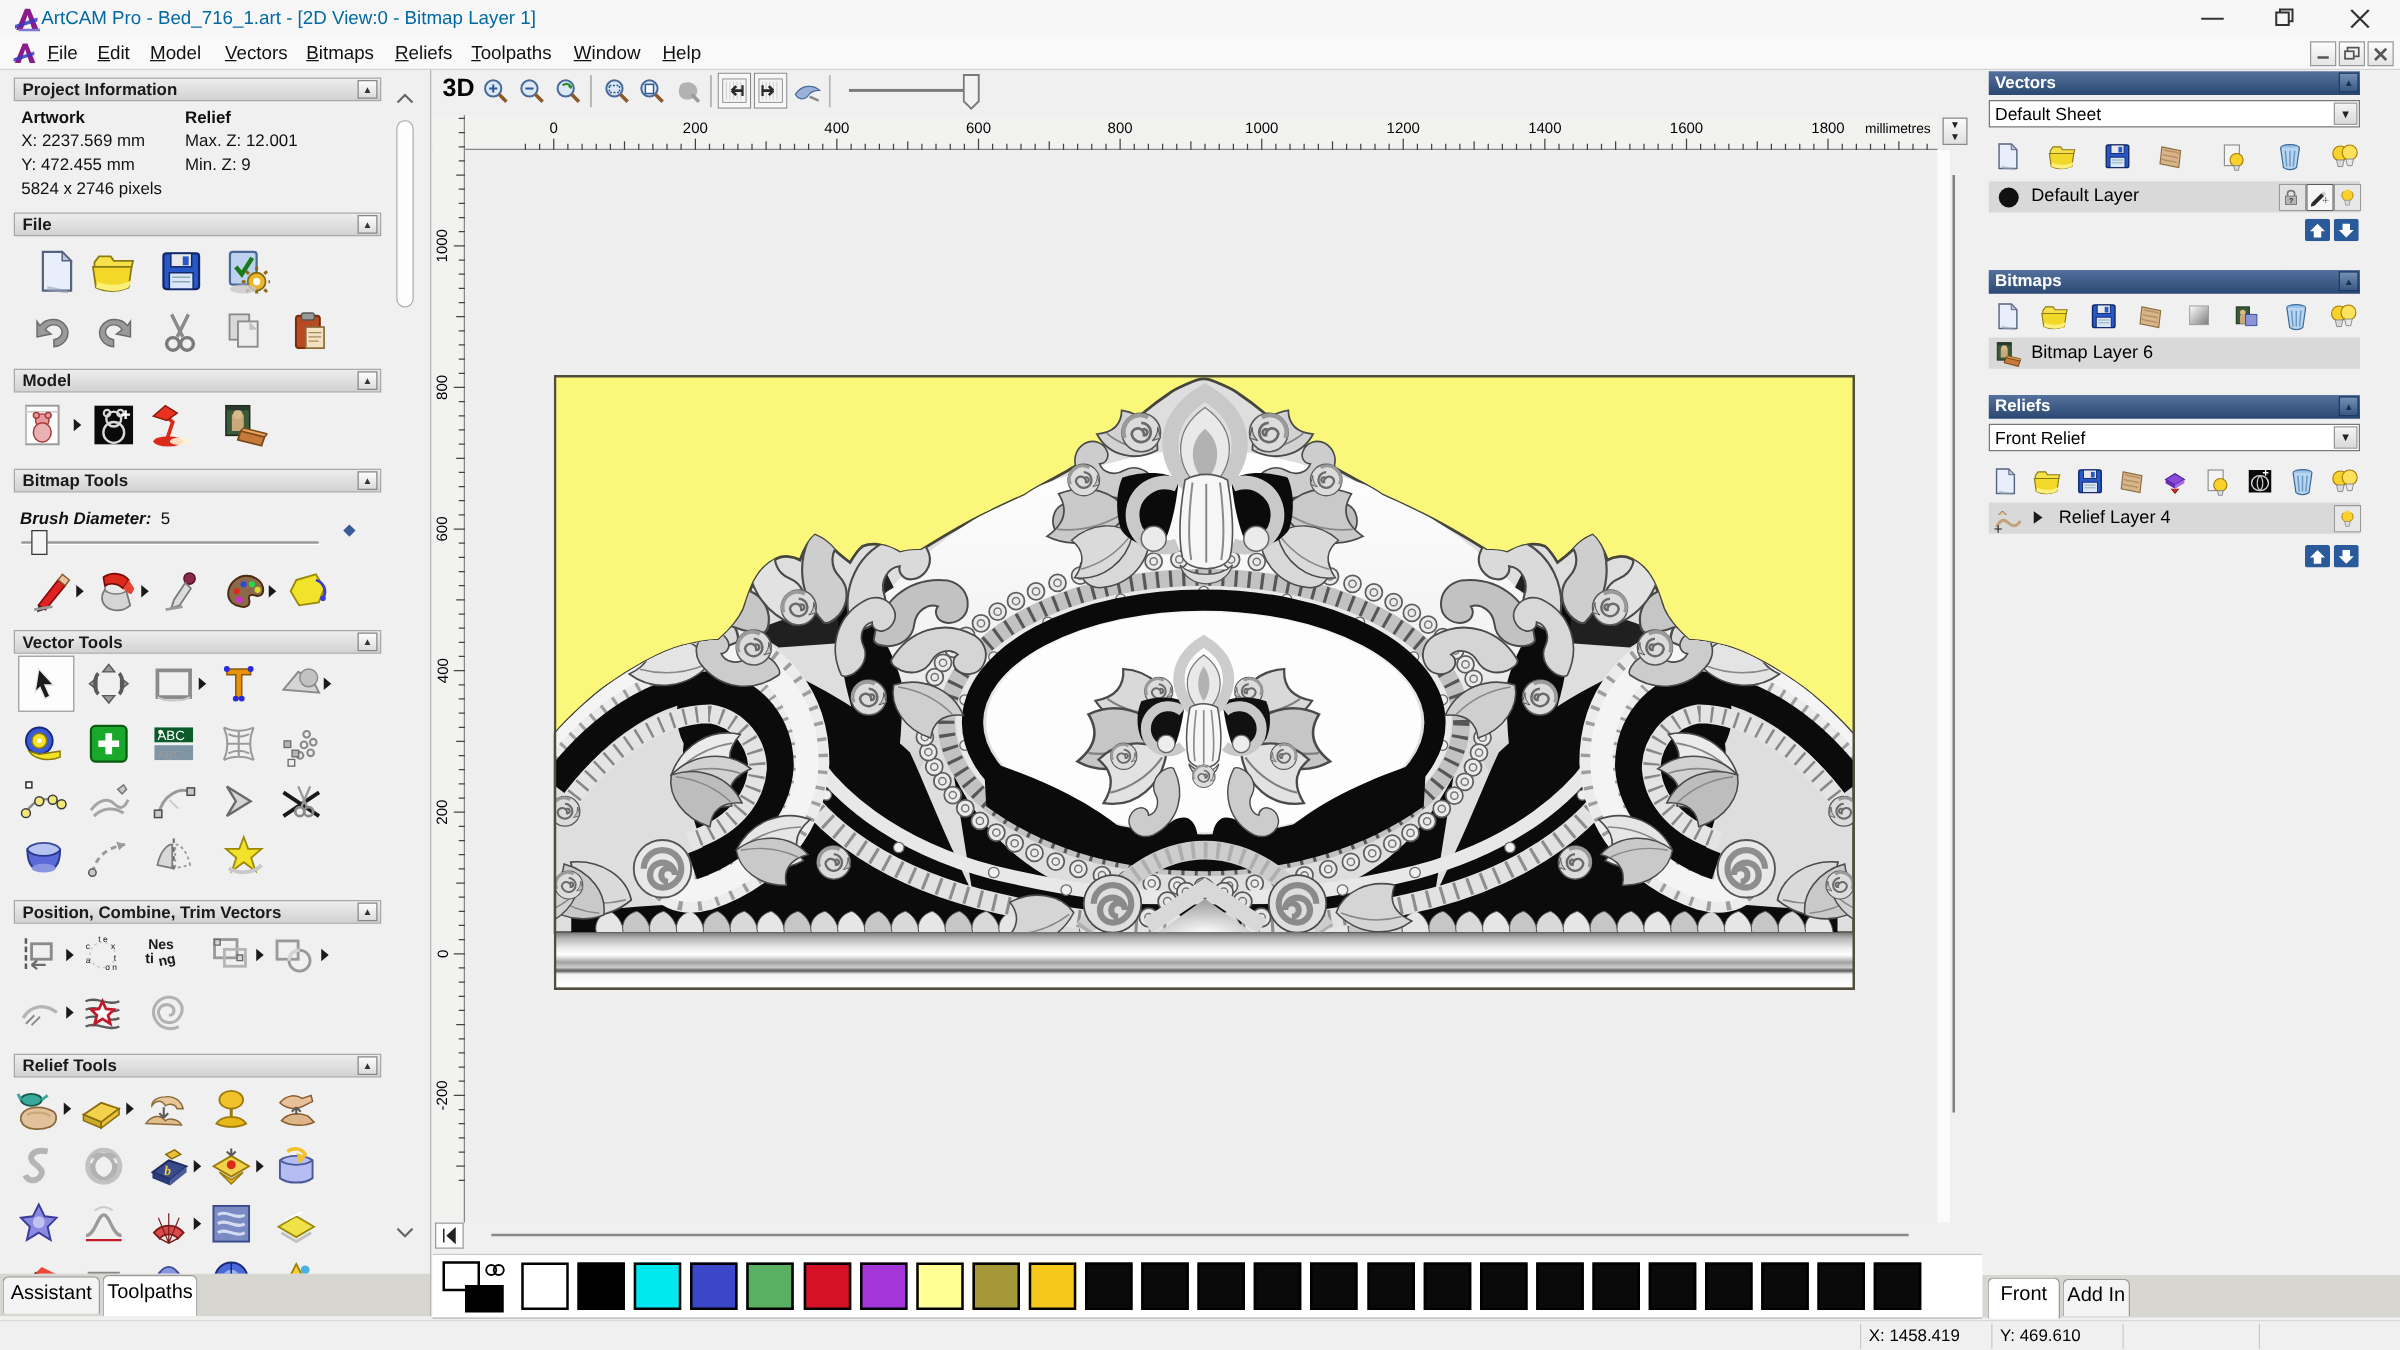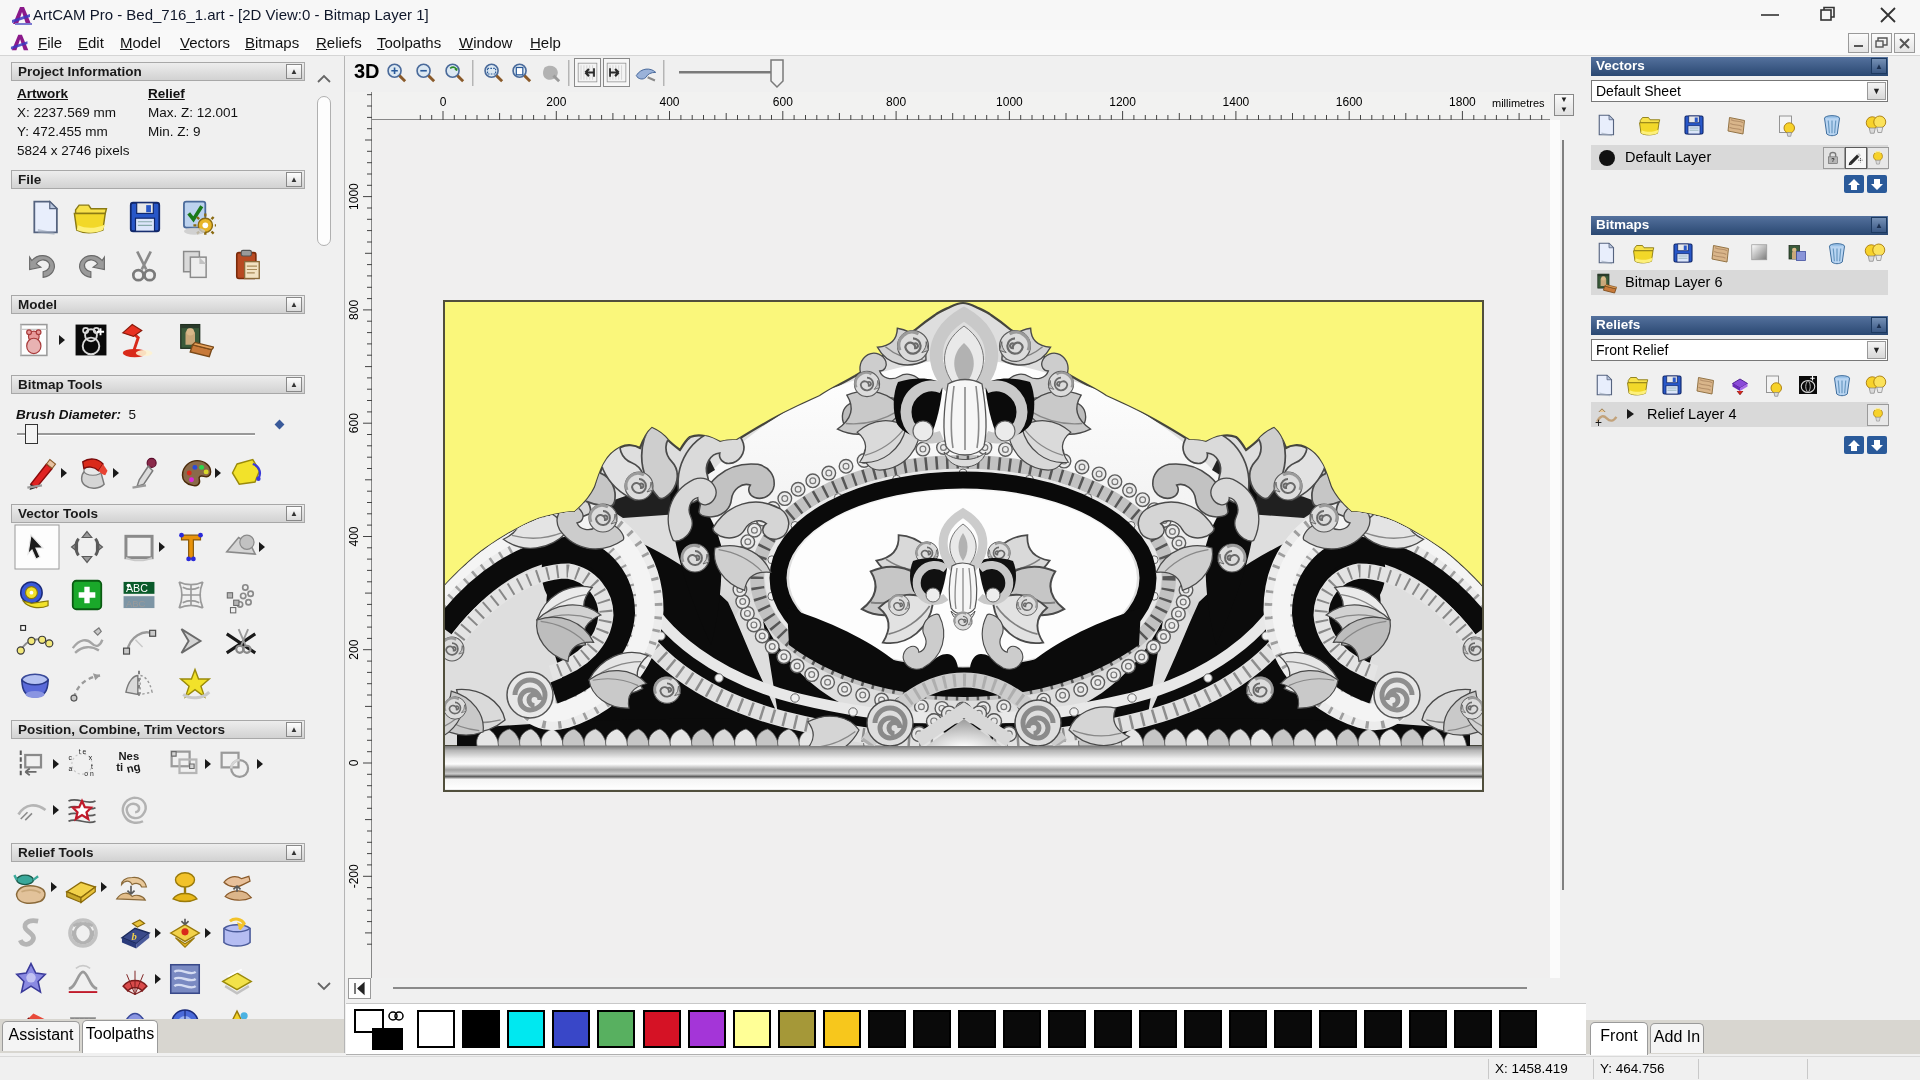--- a/index.html
+++ b/index.html
@@ -1,28 +1,28 @@
 <!DOCTYPE html>
 <html><head>
 <meta charset="utf-8">
 <style>
 * { margin:0; padding:0; box-sizing:border-box; }
 html,body { width:1920px; height:1080px; overflow:hidden; font-family:"Liberation Sans",sans-serif; background:#f0f0f0; }
 .abs { position:absolute; }
 #titlebar { position:absolute; left:0; top:0; width:1920px; height:30px; background:#f7f7f7; }
-#titlebar .ttext { position:absolute; left:33px; top:6px; font-size:15px; color:#0f172a; }
+#titlebar .ttext { position:absolute; left:33px; top:6px; font-size:15px; color:#0369a1; }
 #menubar { position:absolute; left:0; top:30px; width:1920px; height:26px; background:#f9f9f9; border-bottom:1px solid #d5d5d5; }
 .menuitem { position:absolute; top:4px; font-size:15px; color:#111; }
 .menuitem u { text-decoration:underline; }
 
 #leftpanel { position:absolute; left:0; top:56px; width:345px; height:997px; background:#f0f0f0; border-right:1px solid #b5b5b5; }
 .sechdr { position:absolute; left:11px; width:294px; height:19px; background:linear-gradient(#ededed,#d2d2d2); border:1px solid #a8a8a8; font-size:13.5px; font-weight:bold; color:#1a1a1a; padding-left:6px; line-height:17px; }
 .upbtn { position:absolute; right:2px; top:1px; width:16px; height:15px; background:linear-gradient(#fdfdfd,#dcdcdc); border:1px solid #888; font-size:8px; text-align:center; line-height:14px; color:#333; }
 .ptext { position:absolute; font-size:13.5px; color:#111; }
-.pbold { font-weight:bold;text-decoration:underline; }
+.pbold { font-weight:bold; }
 
 #lscroll { position:absolute; left:315px; top:0px; width:19px; height:960px; background:#f0f0f0; }
 #lscroll .thumb { position:absolute; left:2px; top:40px; width:14px; height:150px; background:#fdfdfd; border:1px solid #b0b0b0; border-radius:7px; }
 
 #rightpanel { position:absolute; left:1586px; top:56px; width:334px; height:1024px; background:#f0f0f0; }
 .bluehdr { position:absolute; left:5px; width:297px; height:19px; background:linear-gradient(#54719d,#2a4872); color:#fff; font-weight:bold; font-size:13.5px; padding-left:5px; line-height:18px; }
 .bluebtn { position:absolute; right:1px; top:1px; width:16px; height:16px; background:linear-gradient(#7590b5,#3a5884); border:1px solid #1d3a60; font-size:8px; color:#1a2f4f; text-align:center; line-height:15px; }
 .combo { position:absolute; left:5px; width:297px; height:22px; background:#fff; border:1px solid #777; font-size:14px; color:#000; padding:2px 0 0 4px; }
 .combobtn { position:absolute; right:1px; top:1px; width:19px; height:18px; background:linear-gradient(#f4f4f4,#d8d8d8); border:1px solid #999; text-align:center; line-height:16px; font-size:9px; color:#222; }
 .lrow { position:absolute; left:5px; width:297px; height:25px; background:#d9d9d9; font-size:14.5px; color:#000; }
@@ -1993,16 +1993,16 @@
           <circle cx="16" cy="13" r="8" fill="#f7d22a" stroke="#a87a0a" stroke-width="1.3"></circle>
           <path d="M12,20 h8 l-1.5,7 h-5 Z" fill="#d9d9d9" stroke="#8a8a8a"></path>
           <path d="M10,7 C13,4 19,4 22,7" stroke="#fdf2a2" stroke-width="2" fill="none"></path>
         </g>
       </svg>
     </div>
   </div>
 
 <div id="statusbar">
   <div class="scell" style="left:1488px;width:104px">X: 1458.419</div>
-  <div class="scell" style="left:1593px;width:104px">Y: 464.756</div>
+  <div class="scell" style="left:1593px;width:104px">Y: 469.610</div>
   <div class="scell" style="left:1698px;width:108px"></div>
   <div class="scell" style="left:1807px;width:113px"></div>
 </div>
 
 </body></html>

